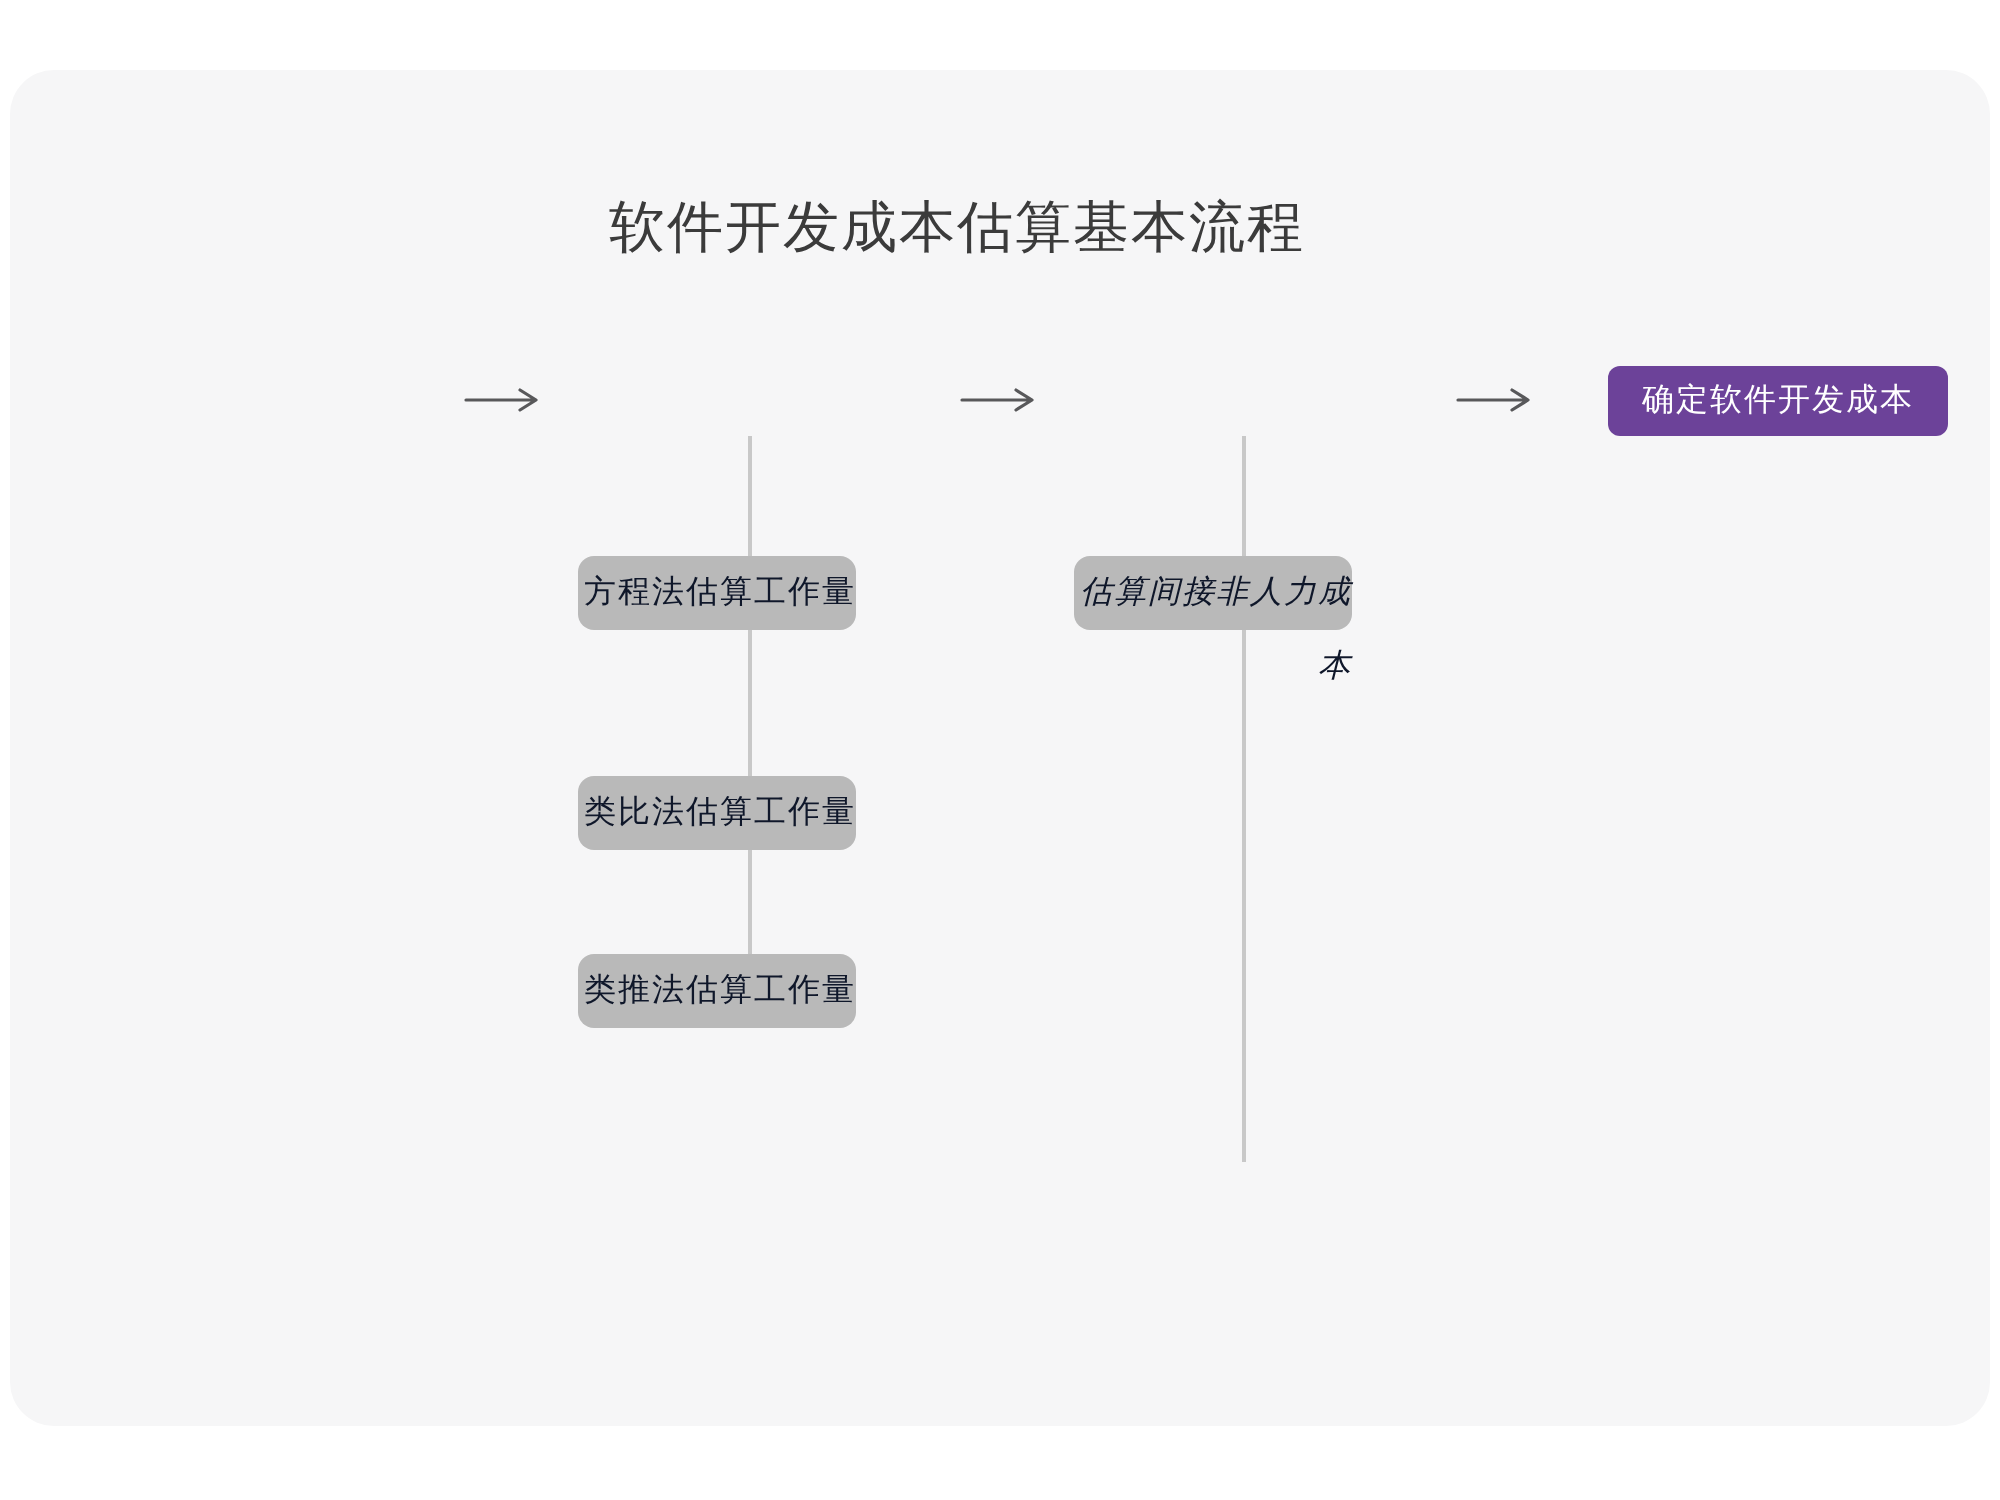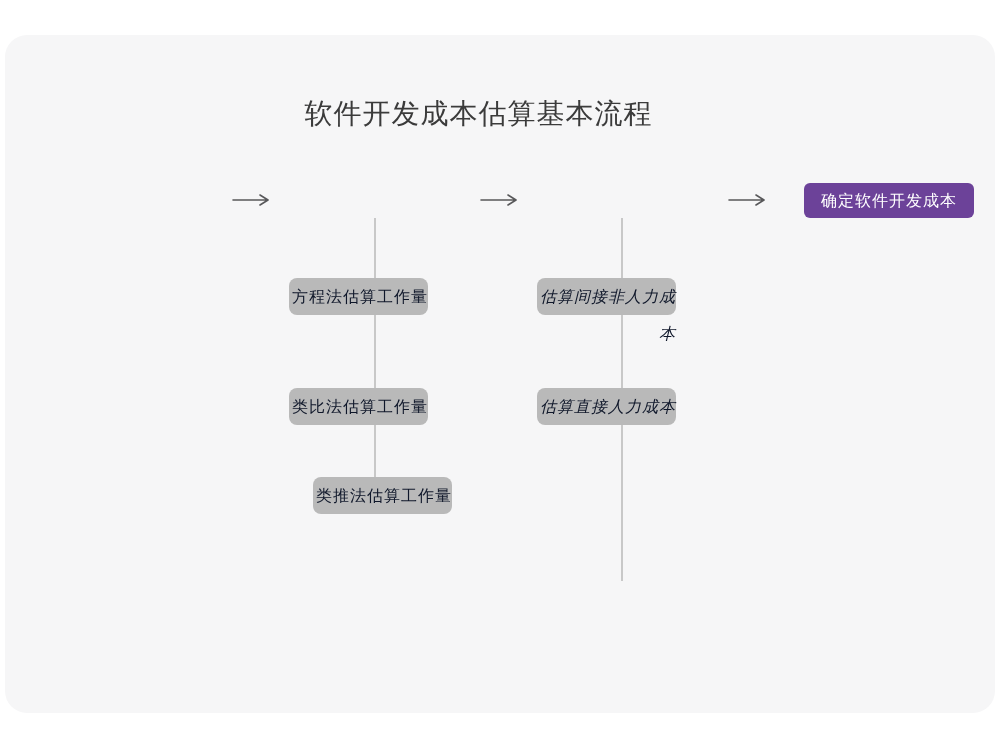--- a/index.html
+++ b/index.html
@@ -75,21 +75,21 @@
     font-size: 16px;
     line-height: 37px;
     text-align: right;
     letter-spacing: 1px;
     z-index: 2;
   }
   .sub-node.c1 { left: 289px; }
   .sub-node.c2 { left: 537px; font-style: italic; }
   .sub-node.r0 { top: 278px; }
   .sub-node.r1 { top: 364px; margin-top: 24px; }
-  .sub-node.r2 { top: 477px; margin-left: 24px; }
+  .sub-node.r2 { top: 477px; }
   .sub-node.r3 { top: 580px; }
 </style>
 </head>
 <body>
 
 <div class="canvas">
 
   <div class="card"></div>
 
   <div class="diagram-title">软件开发成本估算基本流程</div>
@@ -107,15 +107,14 @@
     </svg>
   <svg class="h-arrow a2" viewBox="0 0 38 14">
       <path d="M1,7 H35 M28,2 L36,7 L28,12" fill="none" stroke="#58585a" stroke-width="1.6" stroke-linecap="round" stroke-linejoin="round"></path>
     </svg>
 
   <div class="sub-node c1 r0">方程法估算工作量</div>
   <div class="sub-node c1 r1">类比法估算工作量</div>
   <div class="sub-node c1 r2">类推法估算工作量</div>
 
   <div class="sub-node c2 r0">估算间接非人力成本</div>
-  <div class="sub-node c2 r1">估算直接人力成本</div>
 
 </div>
 
 </body></html>

